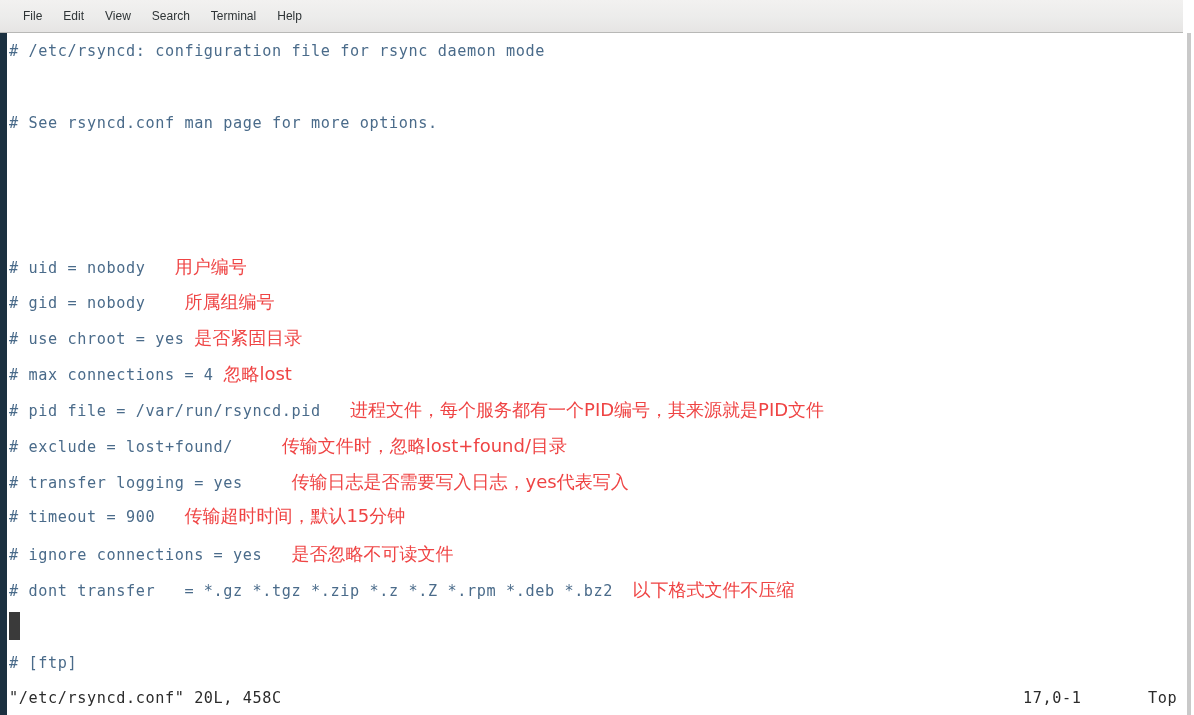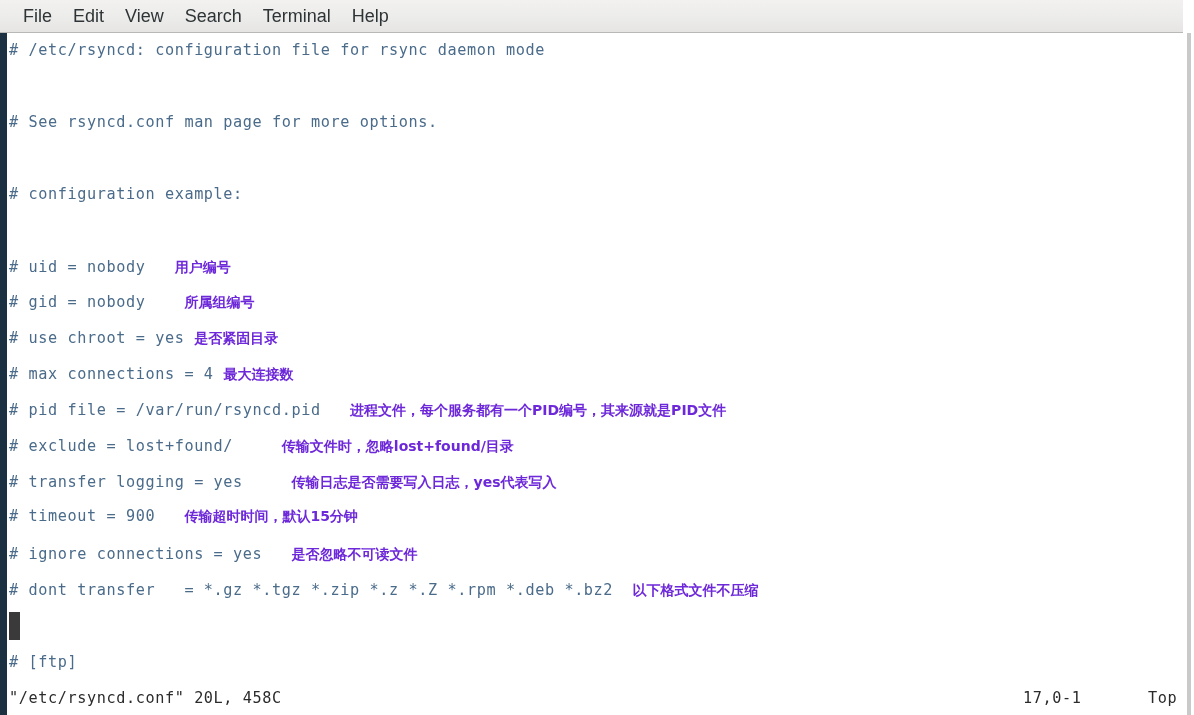--- a/index.html
+++ b/index.html
@@ -30,21 +30,21 @@
     height: 33px;
     background: linear-gradient(to bottom, #f2f1f0 0%, #ececeb 55%, #e6e5e4 100%);
     border-bottom: 1px solid #b8b8b6;
     box-sizing: border-box;
     display: flex;
     align-items: center;
     padding-left: 14px;
   }
   .menubar-item {
     font-family: "Liberation Sans", "DejaVu Sans", sans-serif;
-    font-size: 18px;
+    font-size: 12px;
     color: #2e3436;
     padding: 3px 9px;
     margin-right: 3px;
     line-height: 1;
     white-space: nowrap;
     cursor: default;
     border-radius: 2px;
   }
 
   
@@ -130,24 +130,24 @@
     font-size: 15.2px;
     letter-spacing: 0.6px;
     line-height: 22px;
     color: #4a6b8a;
   }
   .line .code {
     color: #4a6b8a;
   }
   .line .note {
     font-family: "DejaVu Sans", "Liberation Sans", sans-serif;
-    font-size: 14px;
+    font-size: 18px;
     letter-spacing: 0;
-    color: #6d28d9;
-    font-weight: 700;
+    color: #ef4444;
+    font-weight: 400;
   }
 
   
   .cursor-block {
     position: absolute;
     left: 9px;
     top: 579px;
     width: 11px;
     height: 28px;
     background: #3a3a3a;
@@ -203,26 +203,25 @@
   <div class="terminal">
 
     <div class="left-strip"></div>
 
     <div class="textlayer">
 
       <div class="line" style="top:6px"><span class="code"># /etc/rsyncd: configuration file for rsync daemon mode</span><span class="note"></span></div>
       <div class="line" style="top:42px"><span class="code"></span><span class="note"></span></div>
       <div class="line" style="top:78px"><span class="code"># See rsyncd.conf man page for more options.</span><span class="note"></span></div>
       <div class="line" style="top:114px"><span class="code"></span><span class="note"></span></div>
-      <div class="line" style="top:150px"><span class="code"># configuration example:</span><span class="note"></span></div>
       <div class="line" style="top:186px"><span class="code"></span><span class="note"></span></div>
       <div class="line" style="top:223px"><span class="code"># uid = nobody   </span><span class="note">用户编号</span></div>
       <div class="line" style="top:258px"><span class="code"># gid = nobody    </span><span class="note">所属组编号</span></div>
       <div class="line" style="top:294px"><span class="code"># use chroot = yes </span><span class="note">是否紧固目录</span></div>
-      <div class="line" style="top:330px"><span class="code"># max connections = 4 </span><span class="note">最大连接数</span></div>
+      <div class="line" style="top:330px"><span class="code"># max connections = 4 </span><span class="note">忽略lost</span></div>
       <div class="line" style="top:366px"><span class="code"># pid file = /var/run/rsyncd.pid   </span><span class="note">进程文件，每个服务都有一个PID编号，其来源就是PID文件</span></div>
       <div class="line" style="top:402px"><span class="code"># exclude = lost+found/     </span><span class="note">传输文件时，忽略lost+found/目录</span></div>
       <div class="line" style="top:438px"><span class="code"># transfer logging = yes     </span><span class="note">传输日志是否需要写入日志，yes代表写入</span></div>
       <div class="line" style="top:472px"><span class="code"># timeout = 900   </span><span class="note">传输超时时间，默认15分钟</span></div>
       <div class="line" style="top:510px"><span class="code"># ignore connections = yes   </span><span class="note">是否忽略不可读文件</span></div>
       <div class="line" style="top:546px"><span class="code"># dont transfer   = *.gz *.tgz *.zip *.z *.Z *.rpm *.deb *.bz2  </span><span class="note">以下格式文件不压缩</span></div>
       <div class="line" style="top:582px"><span class="code"></span><span class="note"></span></div>
       <div class="line" style="top:618px"><span class="code"># [ftp]</span><span class="note"></span></div>
 
     </div>

